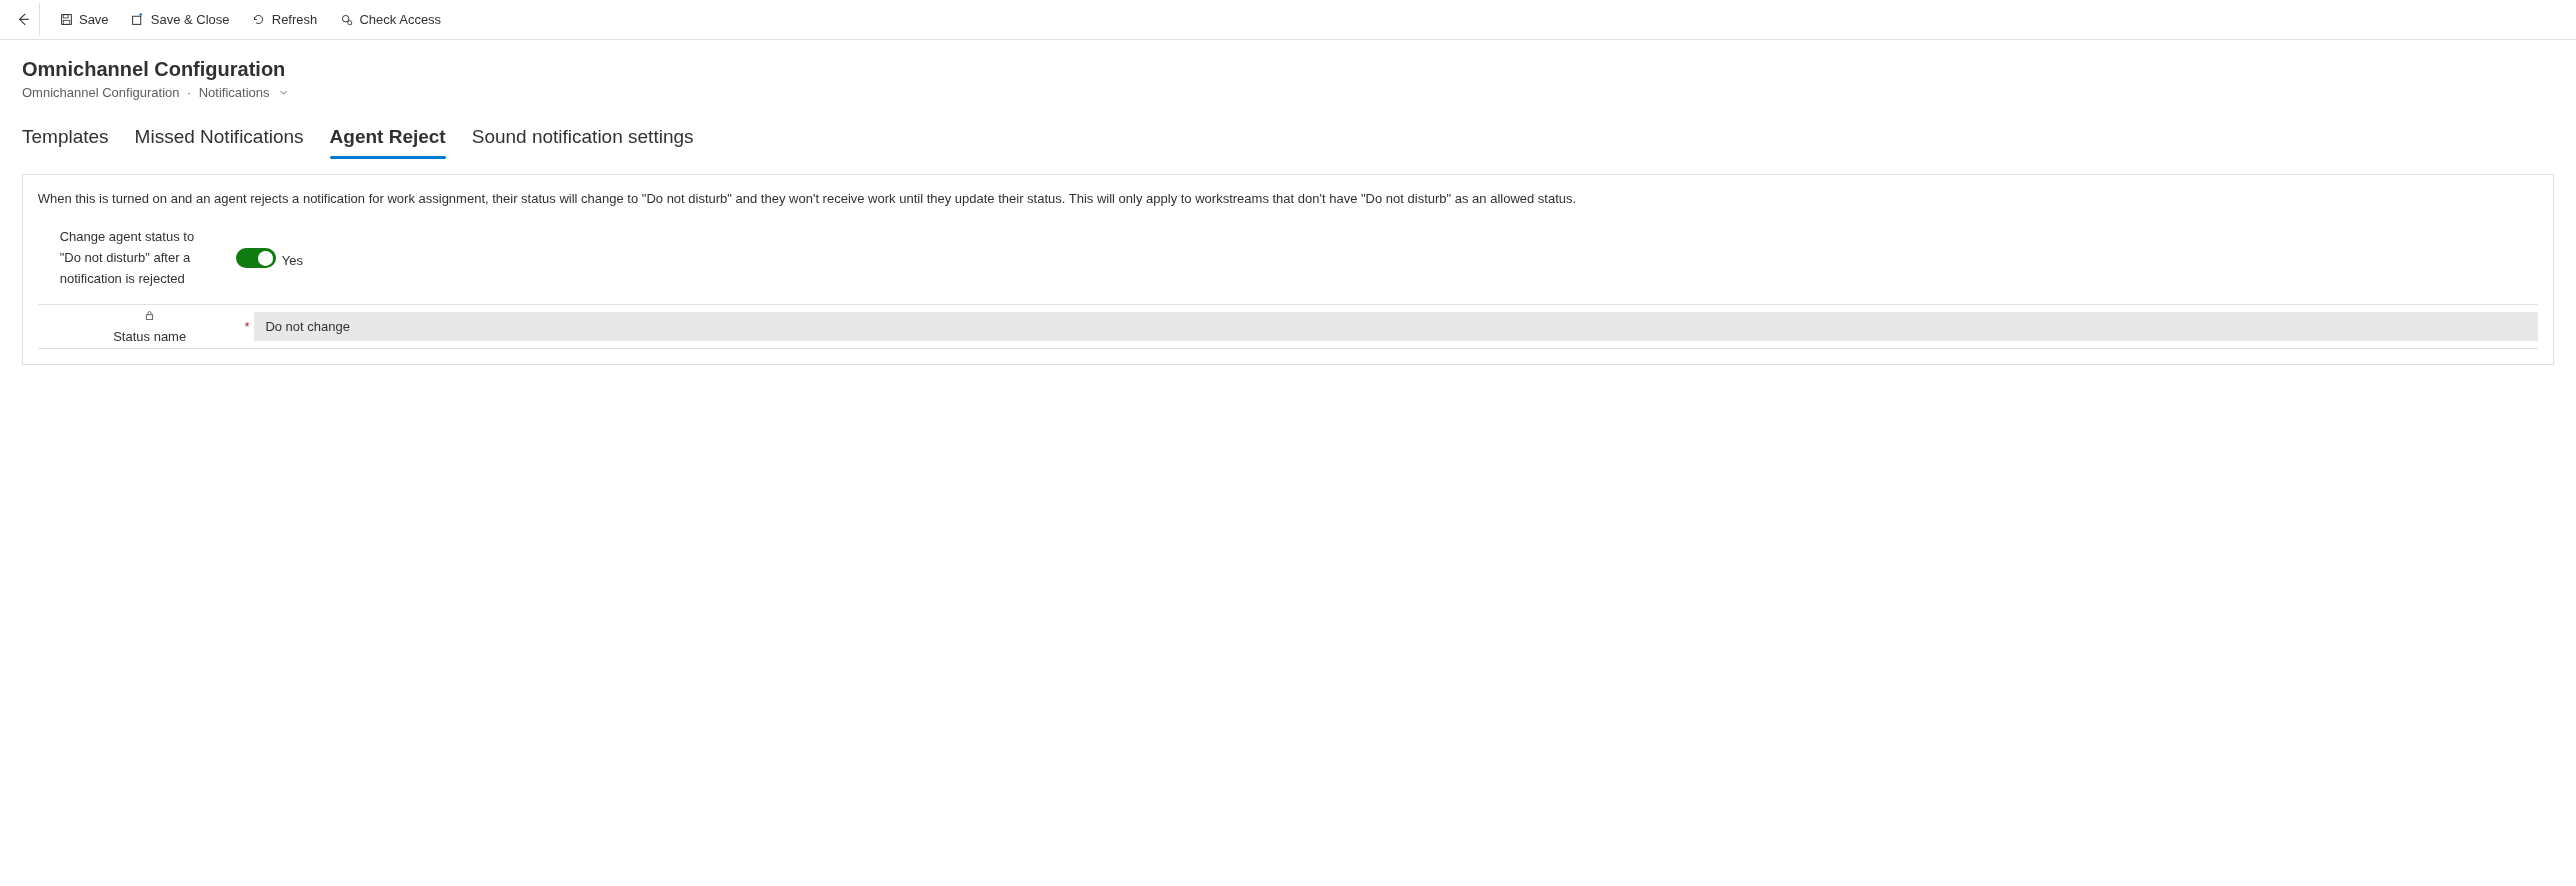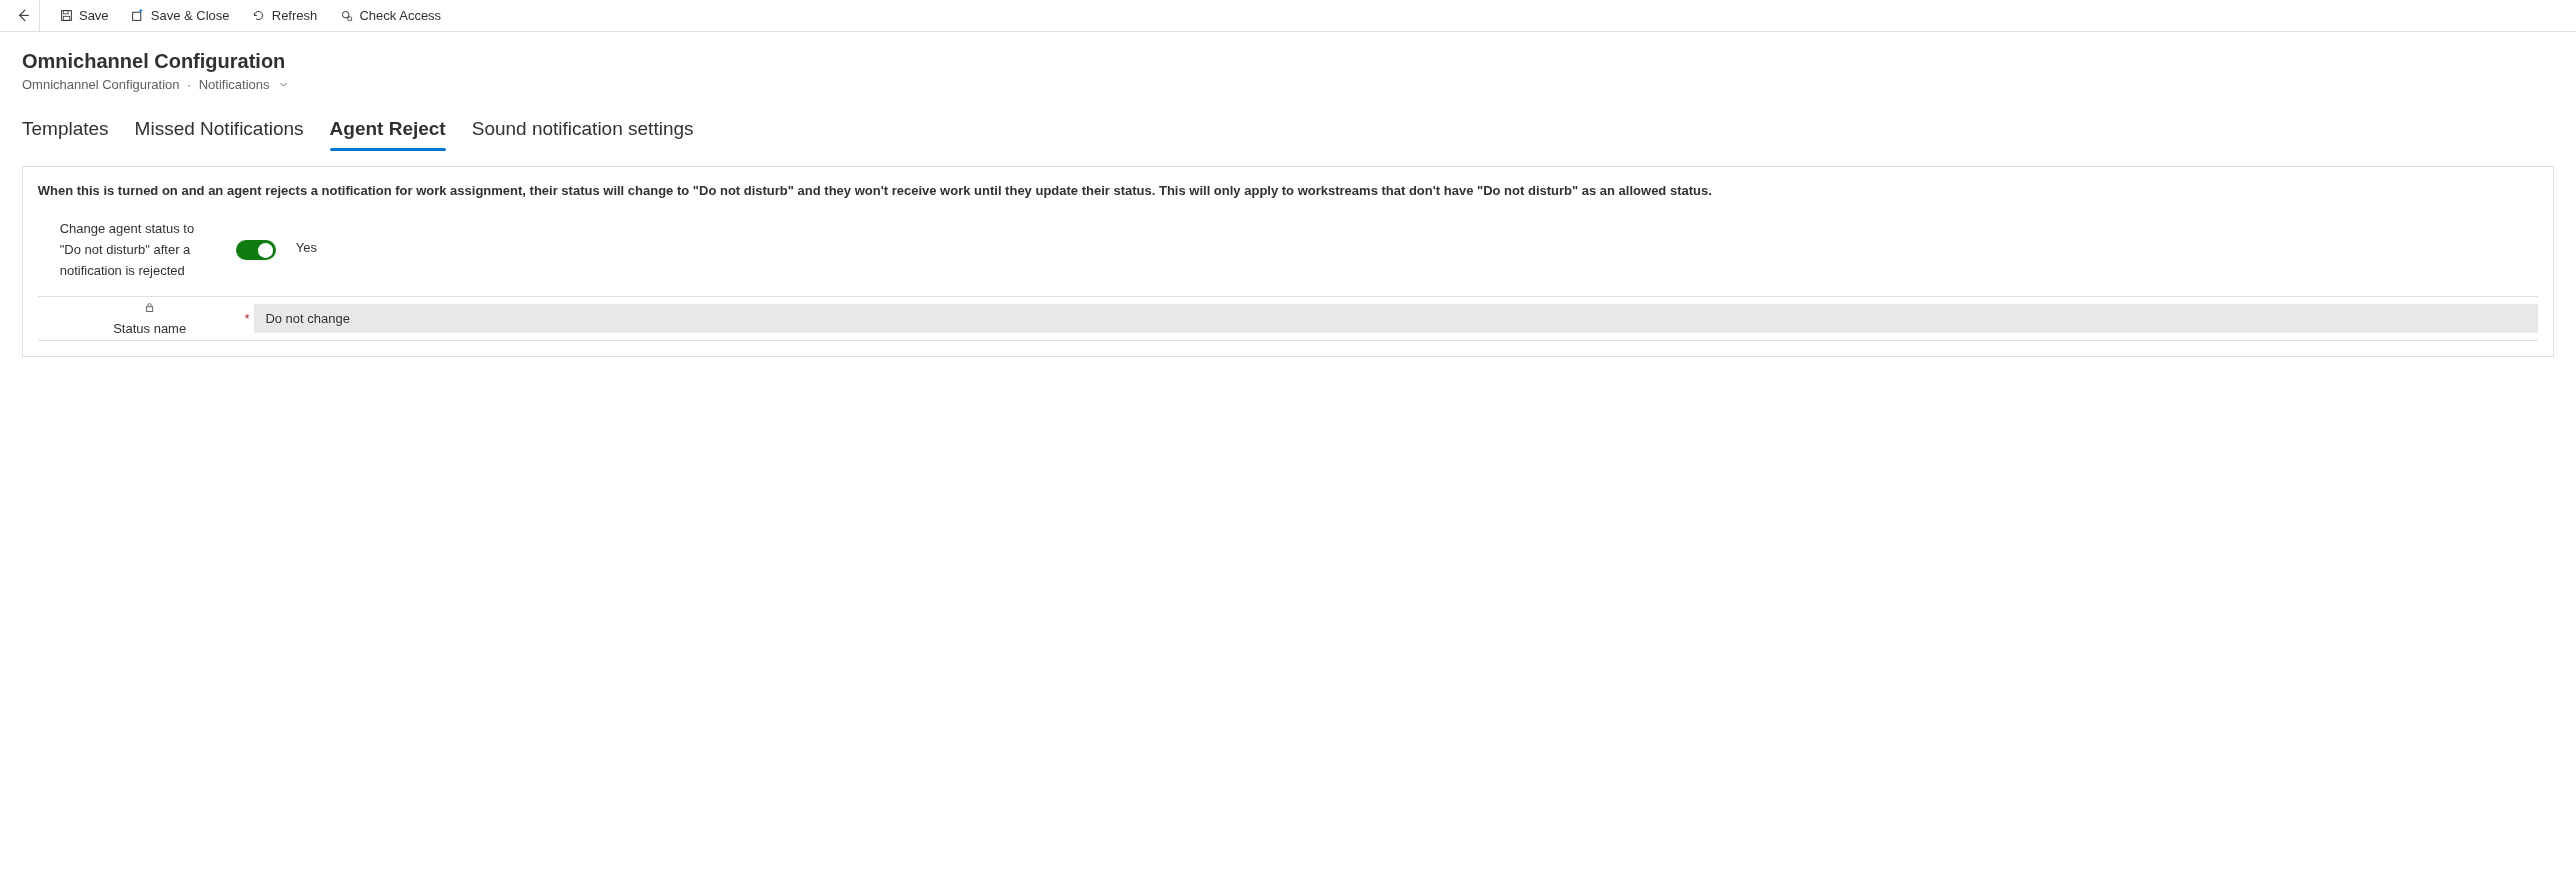--- a/index.html
+++ b/index.html
@@ -9,21 +9,21 @@
     }
     body {
       font-family: "Segoe UI", -apple-system, BlinkMacSystemFont, sans-serif;
       font-size: 13px;
       color: #323130;
       background: #fff;
     }
     .toolbar {
       display: flex;
       align-items: center;
-      height: 32px;
+      height: 40px;
       border-bottom: 0.9px solid #e1dfdd;
       padding: 0 7.4px;
     }
     .back-btn {
       width: 33px;
       height: 33px;
       display: flex;
       align-items: center;
       justify-content: center;
       cursor: pointer;
@@ -98,37 +98,36 @@
     .content-panel {
       margin: 14.7px 22px;
       border: 0.9px solid #e1dfdd;
       padding: 14.7px;
     }
     .description {
       font-size: 13px;
       color: #323130;
       line-height: 1.5;
       margin-bottom: 14.7px;
-      font-weight: bold;
     }
     .toggle-row {
       display: flex;
       align-items: center;
       gap: 29px;
       padding: 3.7px 22px 14.7px 22px;
     }
     .toggle-label {
       width: 147px;
       font-size: 13px;
       line-height: 1.6;
     }
     .toggle-control {
       display: flex;
-      align-items: flex-start;
-      gap: 20px;
+      align-items: flex-end;
+      gap: 6px;
     }
     .toggle-switch {
       width: 40px;
       height: 20px;
       background: #107c10;
       border-radius: 10px;
       position: relative;
       cursor: pointer;
     }
     .toggle-thumb {

